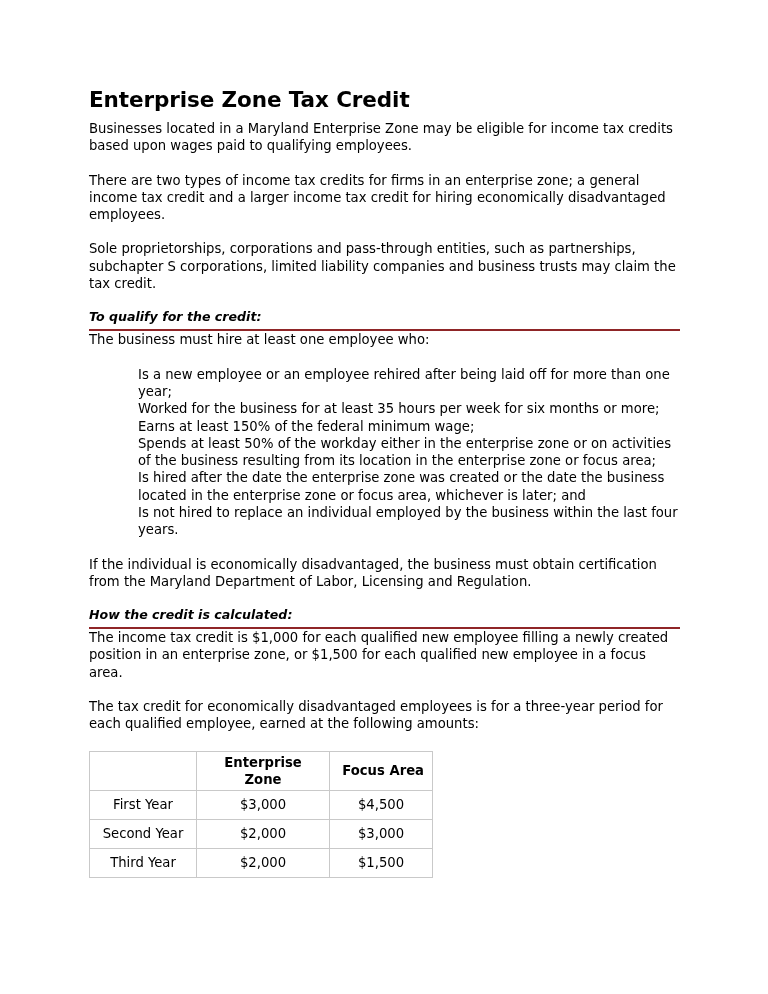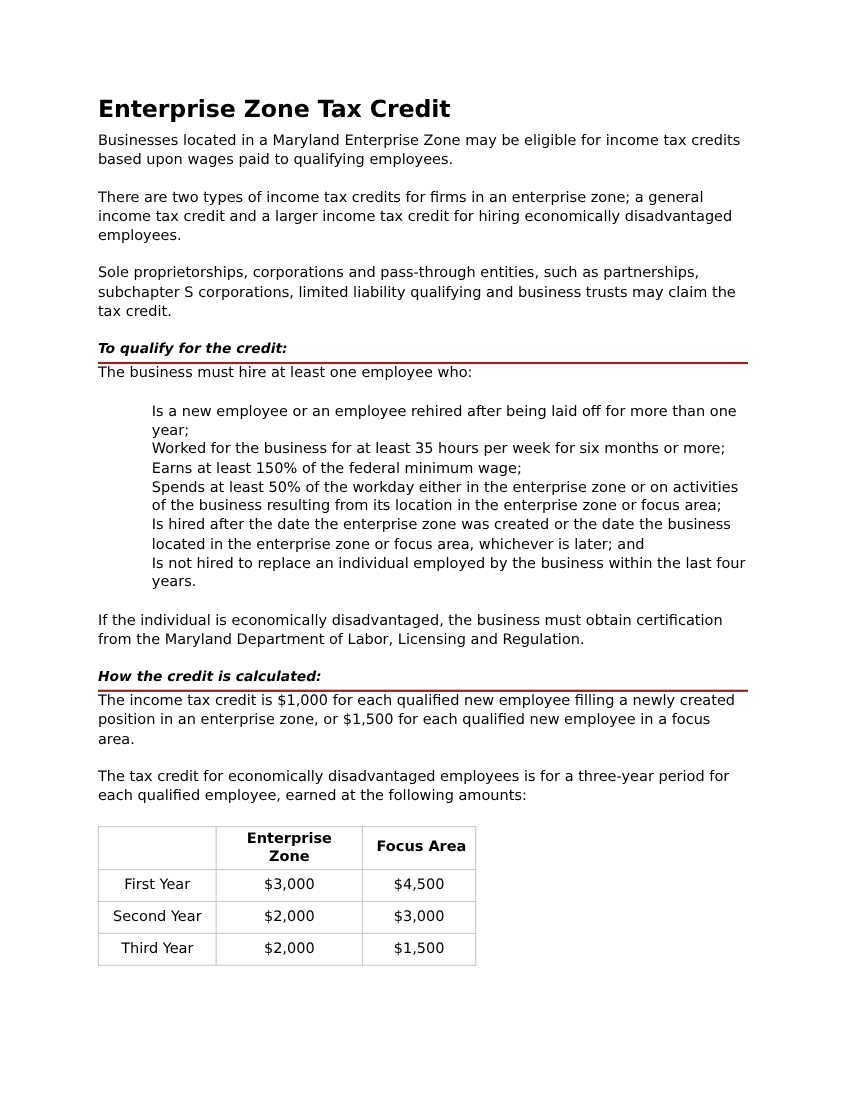--- a/index.html
+++ b/index.html
@@ -95,21 +95,21 @@
 </style>
 </head>
 <body style="color: rgb(0, 0, 0); background: rgb(255, 255, 255);">
 
 <div class="page">
 
   <h1 class="doc-title">Enterprise Zone Tax Credit</h1>
 
   <p class="para">Businesses located in a Maryland Enterprise Zone may be eligible for income tax credits based upon wages paid to qualifying employees.</p>
   <p class="para">There are two types of income tax credits for firms in an enterprise zone; a general income tax credit and a larger income tax credit for hiring economically disadvantaged employees.</p>
-  <p class="para">Sole proprietorships, corporations and pass-through entities, such as partnerships, subchapter S corporations, limited liability qualifying and business trusts may claim the tax credit.</p>
+  <p class="para">Sole proprietorships, corporations and pass-through entities, such as partnerships, subchapter S corporations, limited liability companies and business trusts may claim the tax credit.</p>
 
   <div>
     <div class="section-head">To qualify for the credit:</div>
     <hr class="rule" style="border-top-color: rgb(143, 37, 39);">
 
     <p class="para after-rule">The business must hire at least one employee who:</p>
 
     <div class="indent-block">
       <p class="item">Is a new employee or an employee rehired after being laid off for more than one year;</p>
       <p class="item">Worked for the business for at least 35 hours per week for six months or more;</p>

